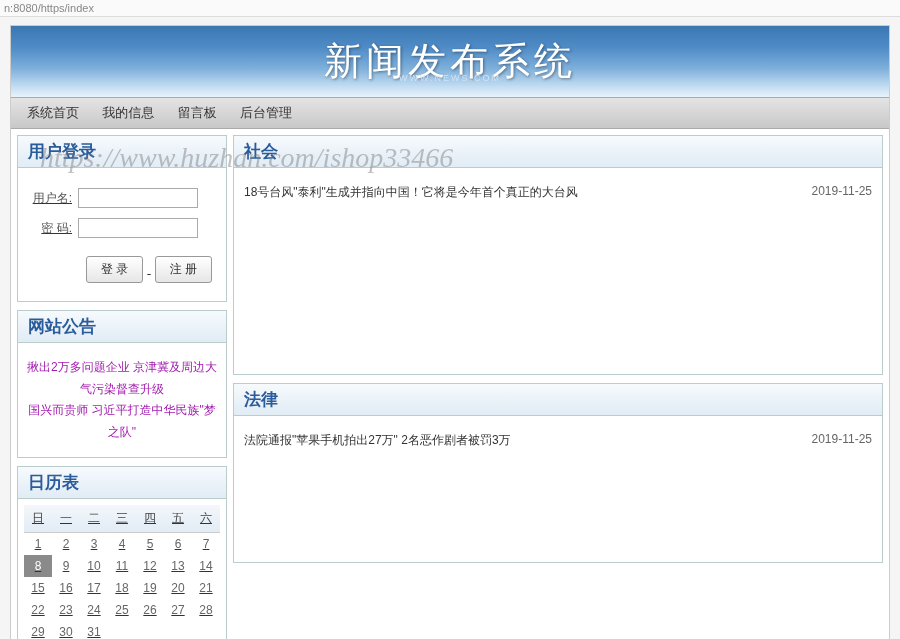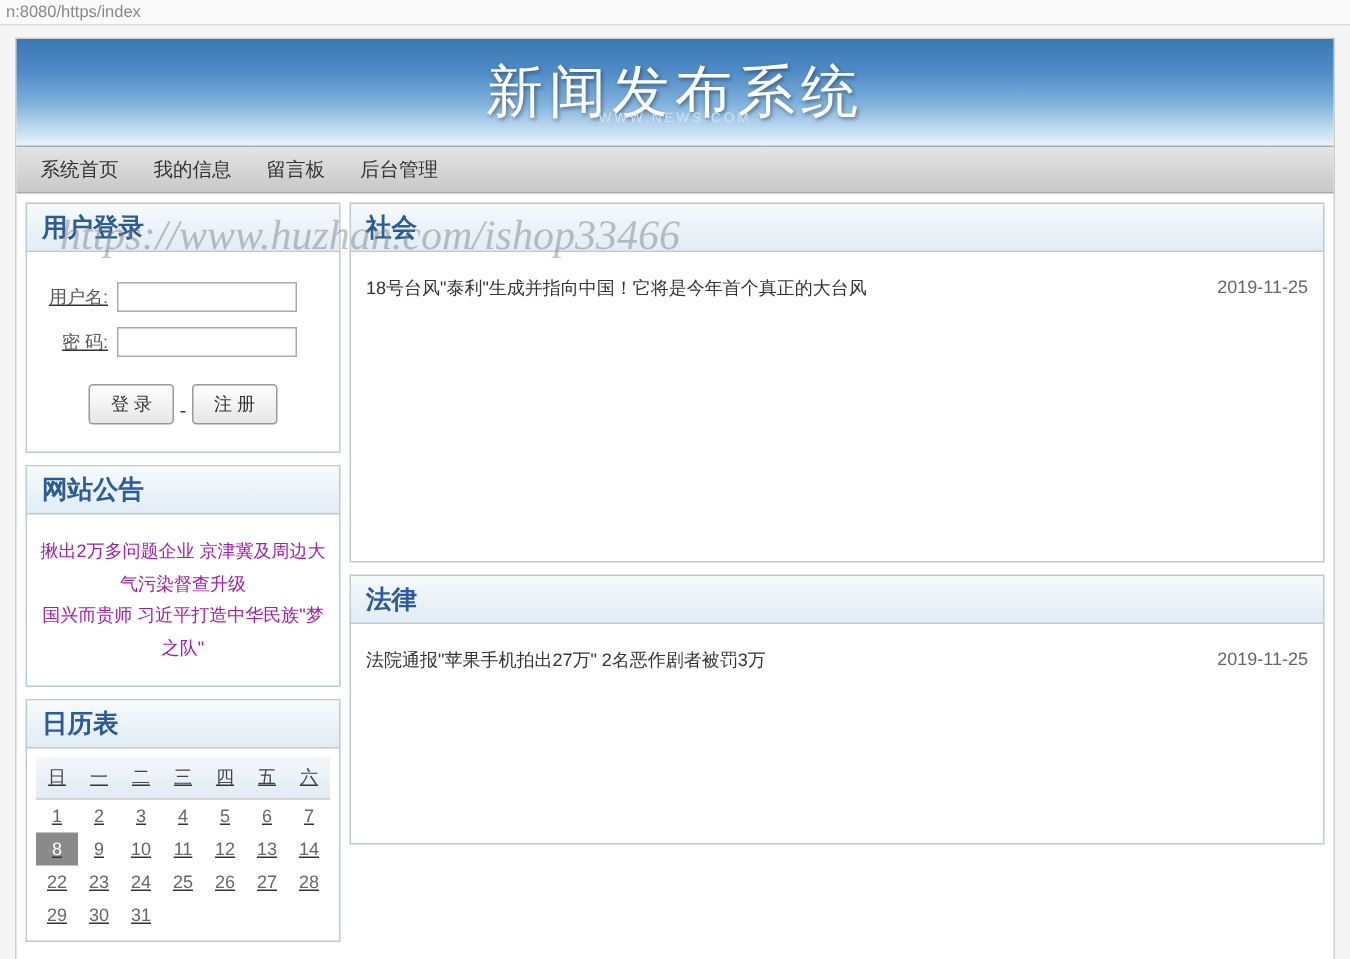--- a/index.html
+++ b/index.html
@@ -103,21 +103,21 @@
       padding-right: 6px;
       color: #555;
     }
     .login-input {
       width: 120px;
       height: 20px;
       border: 1px solid #aaa;
       padding: 0 3px;
     }
     .login-buttons {
-      text-align: center;
+      text-align: right;
       margin-top: 18px;
       margin-bottom: 8px;
     }
     .btn {
       display: inline-block;
       padding: 4px 14px;
       border: 1px solid #999;
       background: linear-gradient(to bottom, #fff, #e6e6e6);
       border-radius: 3px;
       cursor: pointer;
@@ -255,20 +255,29 @@
                 <tr>
                   <td class="selected">8</td>
                   <td>9</td>
                   <td>10</td>
                   <td>11</td>
                   <td>12</td>
                   <td>13</td>
                   <td>14</td>
                 </tr>
                 <tr>
+                  <td>15</td>
+                  <td>16</td>
+                  <td>17</td>
+                  <td>18</td>
+                  <td>19</td>
+                  <td>20</td>
+                  <td>21</td>
+                </tr>
+                <tr>
                   <td>22</td>
                   <td>23</td>
                   <td>24</td>
                   <td>25</td>
                   <td>26</td>
                   <td>27</td>
                   <td>28</td>
                 </tr>
                 <tr>
                   <td>29</td>

